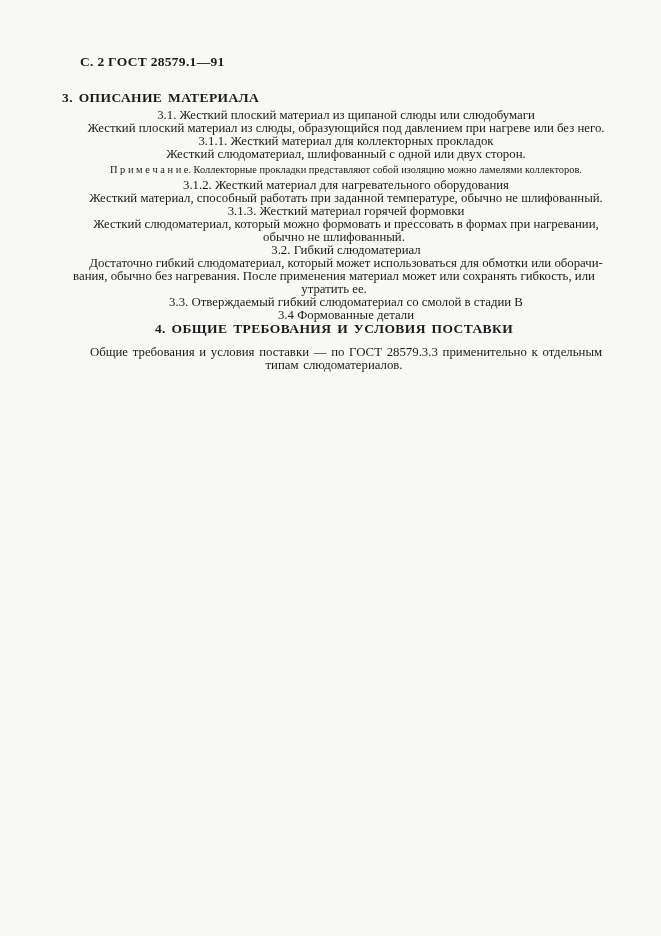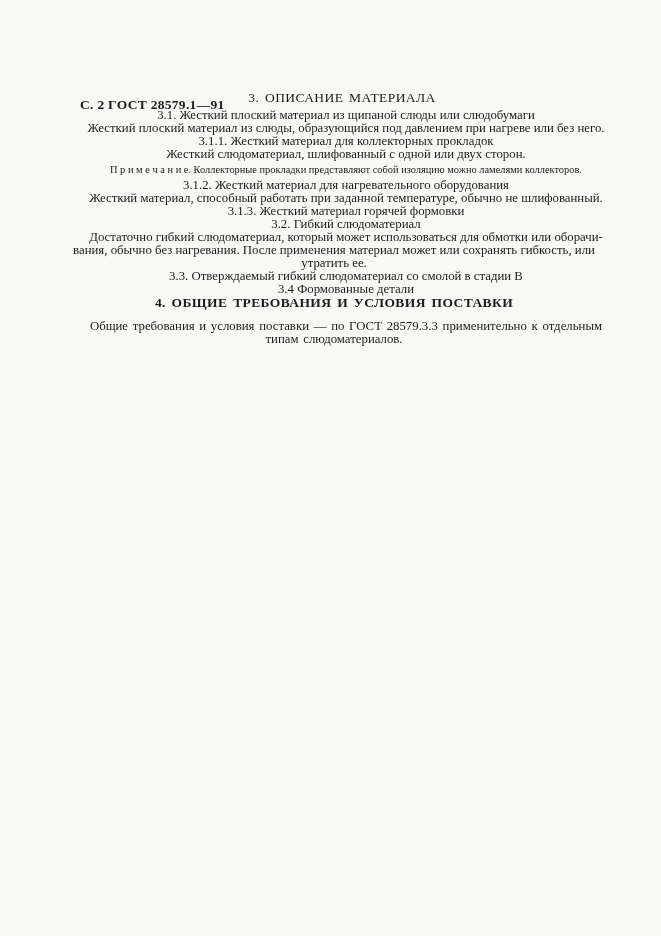--- a/index.html
+++ b/index.html
@@ -21,30 +21,29 @@
     background: #f8f8f6;
   }
   .running-header {
     position: absolute;
     left: 80px;
     top: 54px;
     font-size: 13.5px;
     font-weight: bold;
     letter-spacing: 0.3px;
     white-space: nowrap;
-    margin-top: 43px;
   }
   .s3-title {
     position: absolute;
     left: 62px;
     top: 90px;
     width: 560px;
-    text-align: center;
+    text-align: left;
     font-size: 13.5px;
-    font-weight: normal;
+    font-weight: bold;
     letter-spacing: 0.4px;
     word-spacing: 2px;
   }
   .textblock {
     position: absolute;
     left: 56px;
     top: 109px;
     width: 556px;
     font-size: 12.8px;
     line-height: 13px;
@@ -92,20 +91,21 @@
   <div class="textblock">
 
     <p class="bold">3.1. Жесткий плоский материал из щипаной слюды или слюдобумаги</p>
     <p class="body">Жесткий плоский материал из слюды, образующийся под давлением при нагреве или без него.</p>
     <p class="body">3.1.1. Жесткий материал для коллекторных прокладок</p>
     <p class="body">Жесткий слюдоматериал, шлифованный с одной или двух сторон.</p>
     <p class="note">П р и м е ч а н и е. Коллекторные прокладки представляют собой изоляцию можно ламелями коллекторов.</p>
     <p class="body">3.1.2. Жесткий материал для нагревательного оборудования</p>
     <p class="body">Жесткий материал, способный работать при заданной температуре, обычно не шлифованный.</p>
     <p class="body">3.1.3. Жесткий материал горячей формовки</p>
+    <p class="body">Жесткий слюдоматериал, который можно формовать и прессовать в формах при нагревании, обычно не шлифованный.</p>
     <p class="bold">3.2. Гибкий слюдоматериал</p>
     <p class="body">Достаточно гибкий слюдоматериал, который может использоваться для обмотки или оборачи­вания, обычно без нагревания. После применения материал может или сохранять гибкость, или утратить ее.</p>
     <p class="bold">3.3. Отверждаемый гибкий слюдоматериал со смолой в стадии В</p>
     <p class="bold">3.4 Формованные детали</p>
 
     <p class="s4-title">4. ОБЩИЕ ТРЕБОВАНИЯ И УСЛОВИЯ ПОСТАВКИ</p>
 
     <p class="body s4-body">Общие требования и условия поставки — по ГОСТ 28579.3.3 применительно к отдельным типам слюдоматериалов.</p>
 
   </div>

